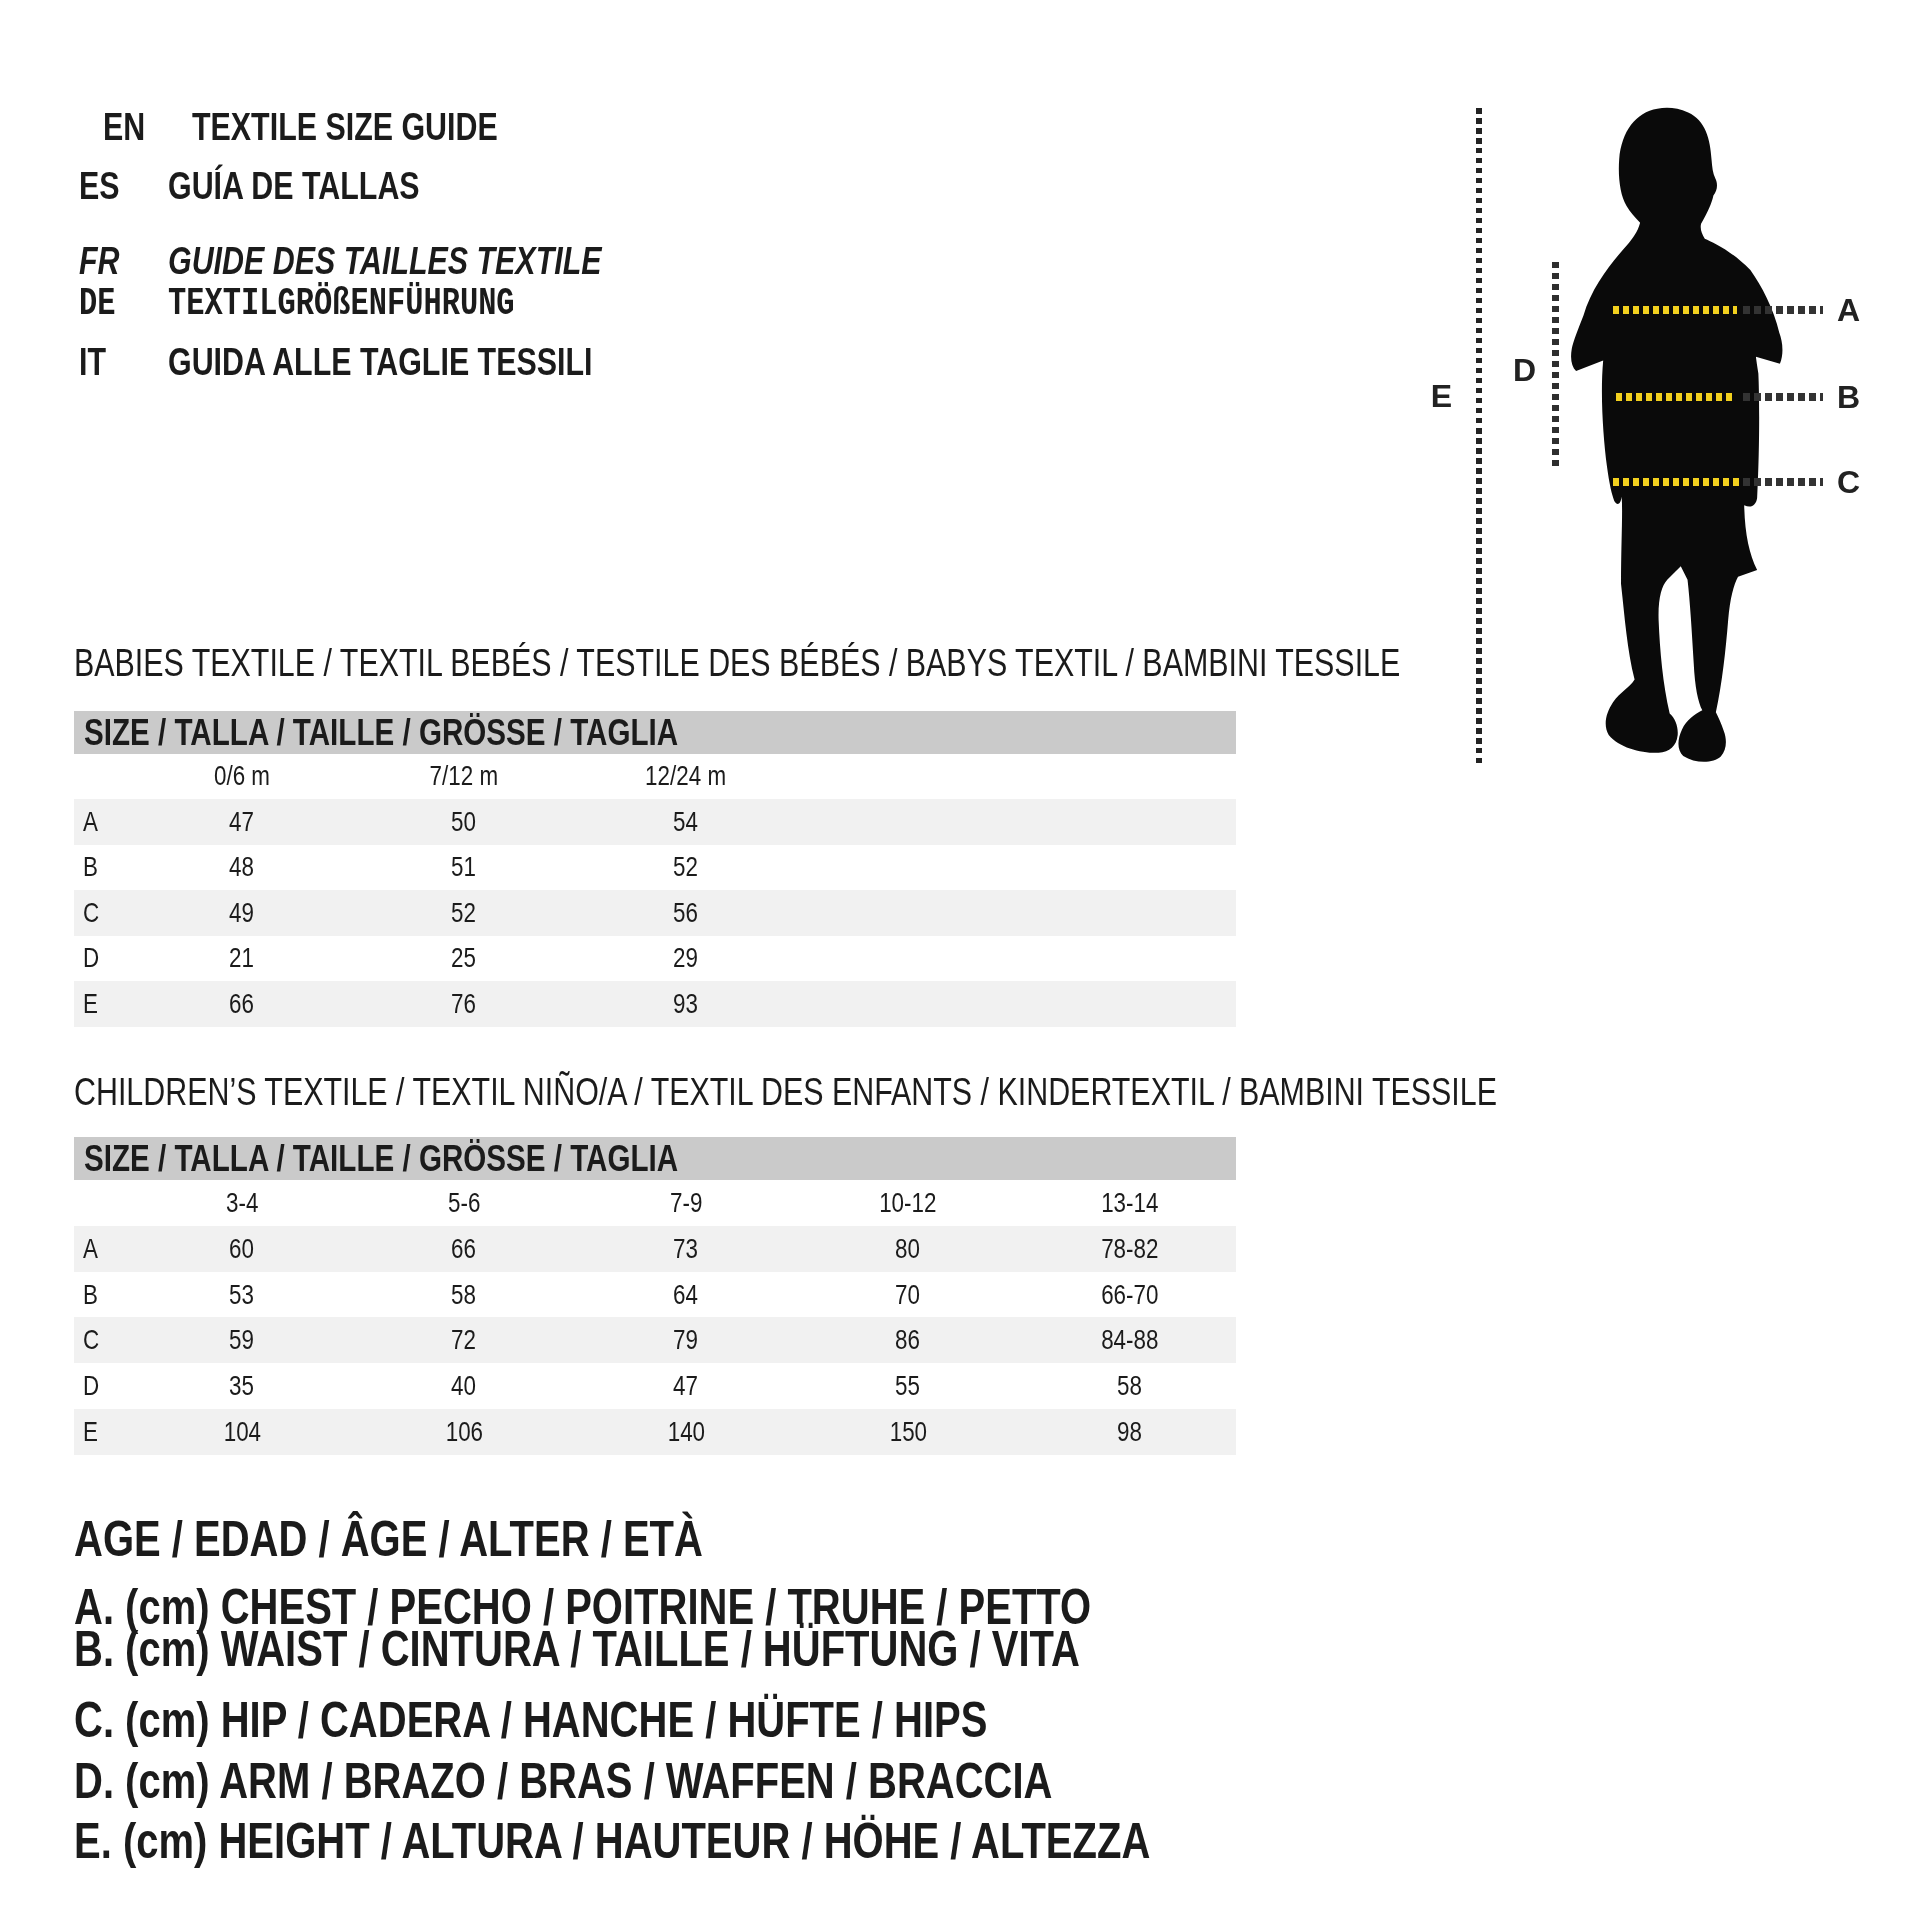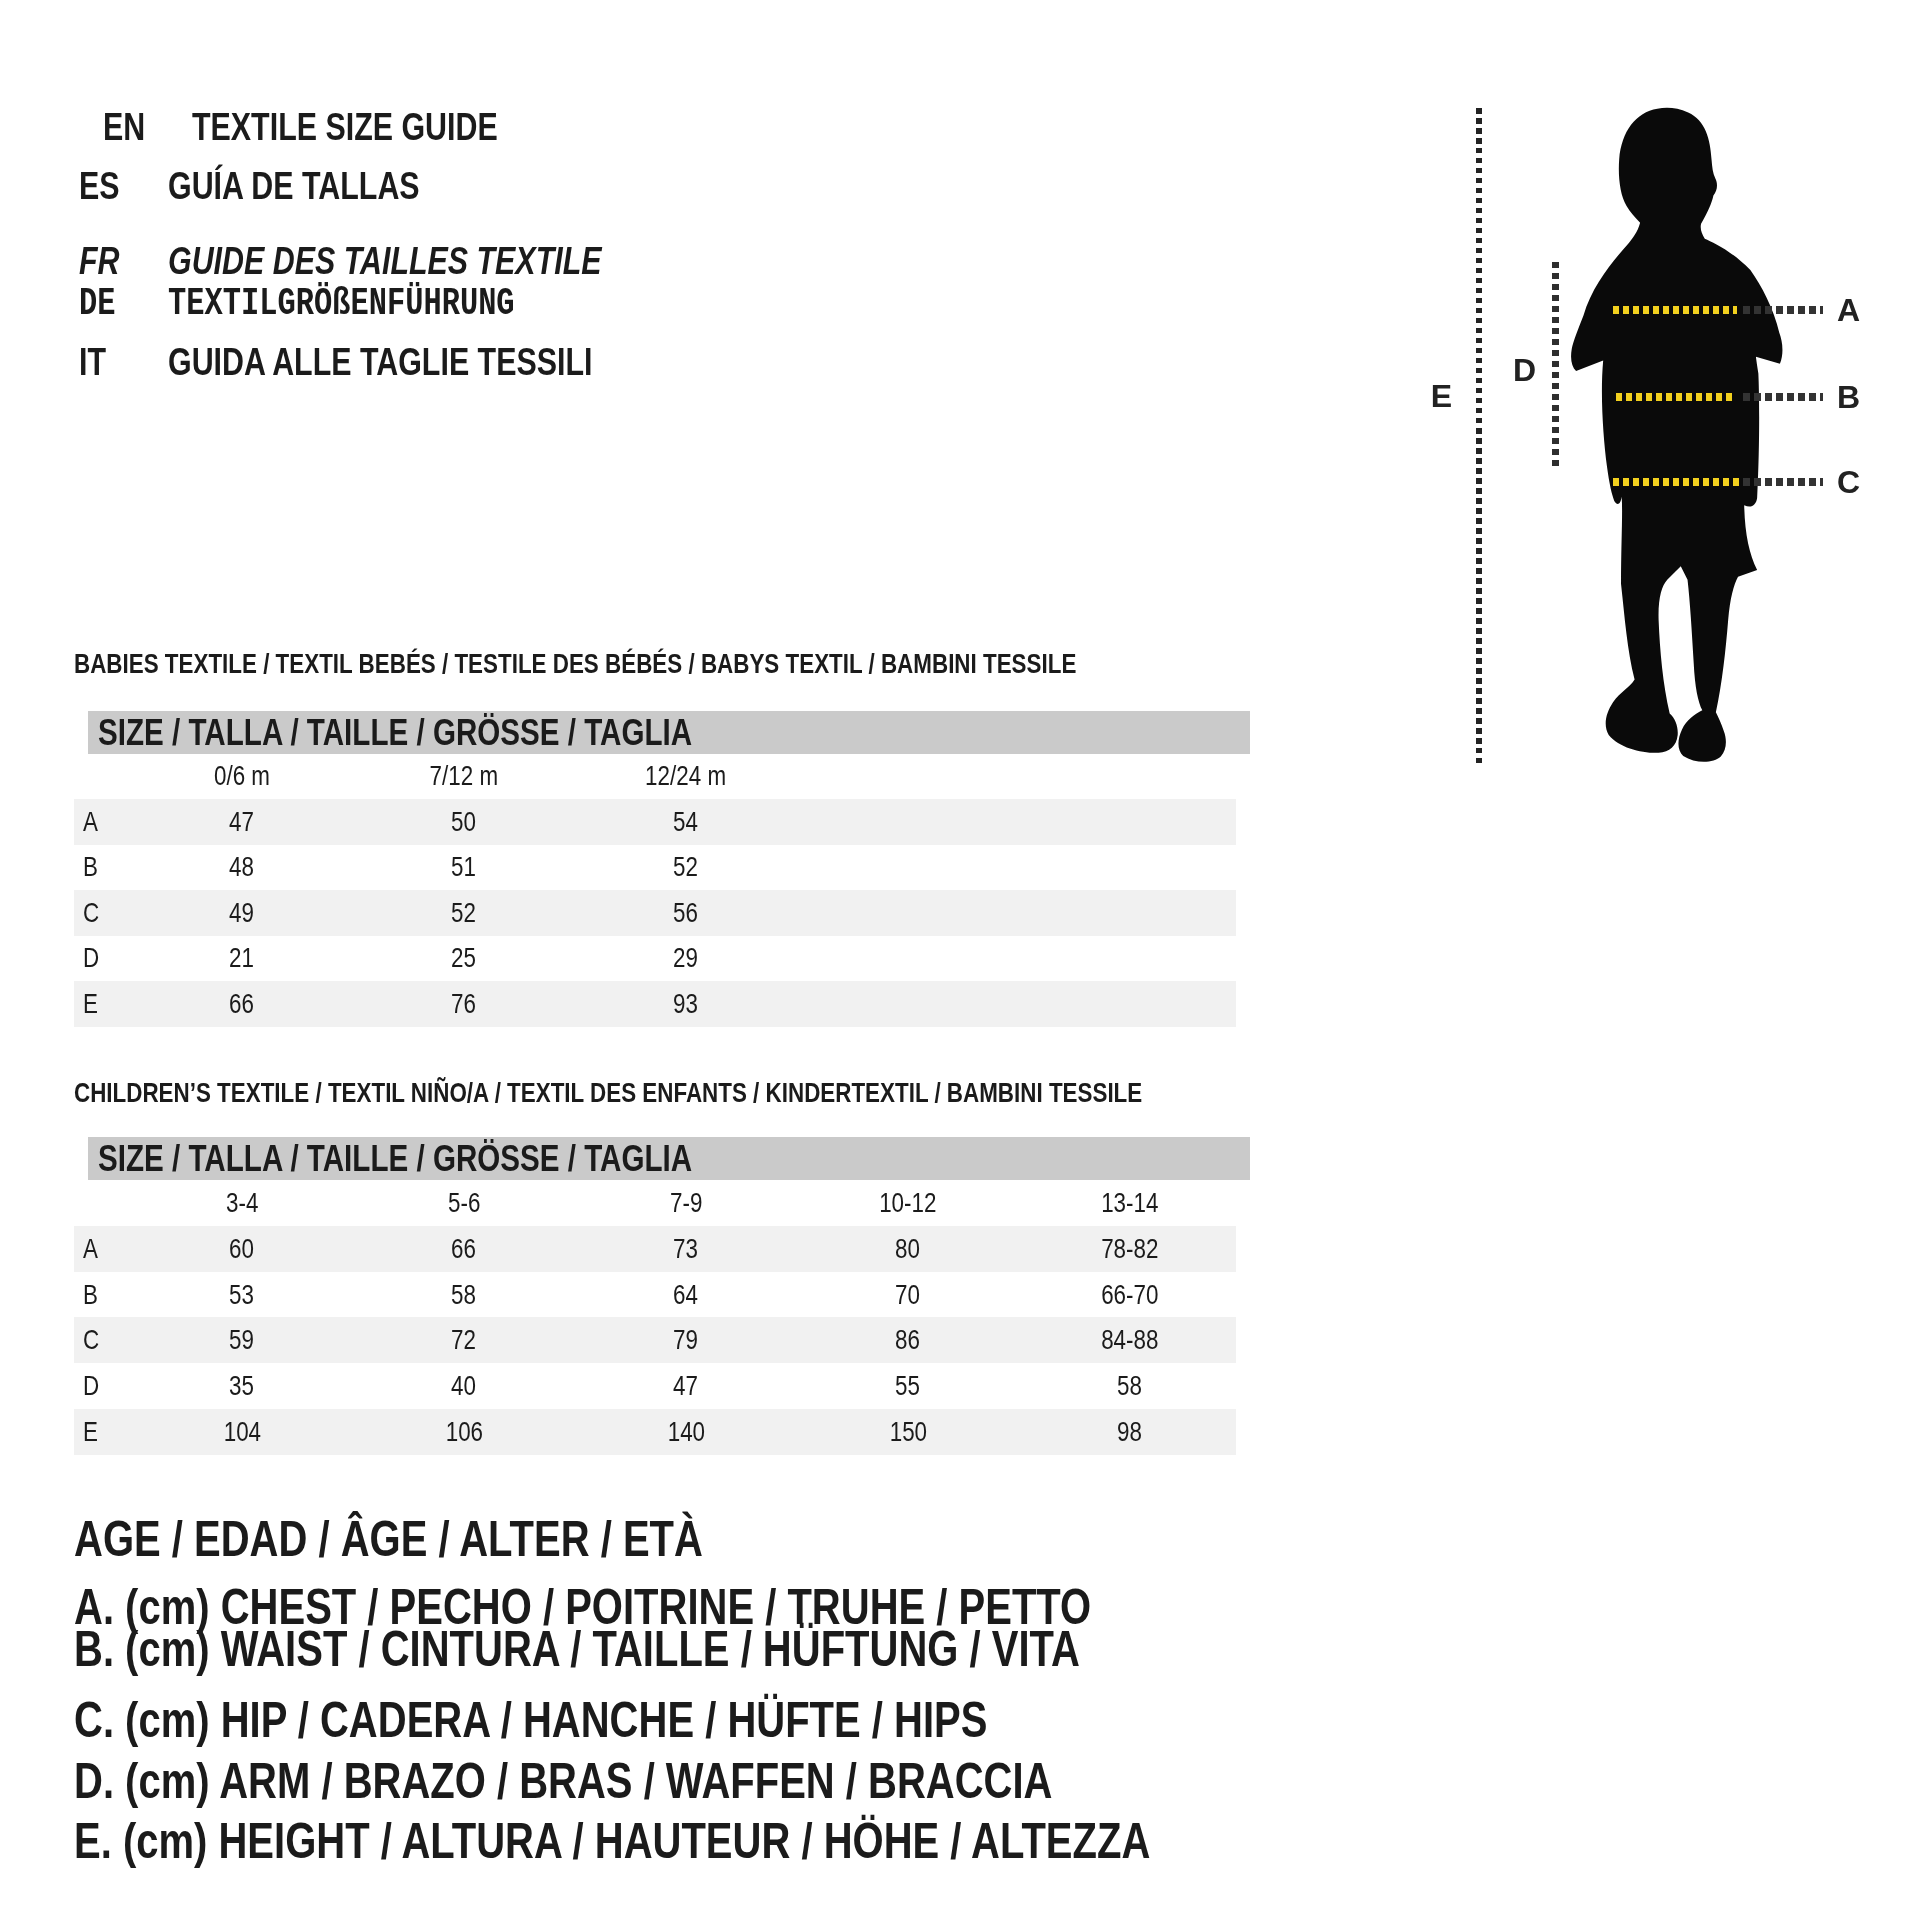--- a/index.html
+++ b/index.html
@@ -18,23 +18,23 @@
     color:var(--text-black);
   }
   .abs{position:absolute;}
   
   .cond{display:inline-block;white-space:nowrap;transform:scaleX(0.8);transform-origin:0 50%;}
   .cond-c{display:inline-block;white-space:nowrap;transform:scaleX(0.8);transform-origin:50% 50%;}
   
   .lang-row{left:79px;height:39px;line-height:39px;font-size:38px;font-weight:700;}
   .lang-code{display:inline-block;width:89px;vertical-align:top;}
   
-  .section-title{left:74px;height:41px;line-height:41px;font-size:28px;font-weight:700;}
-  
-  .size-bar{left:88px;width:1162px;height:43px;background:var(--bar-gray);
+  .section-title{left:74px;height:41px;line-height:41px;font-size:38px;font-weight:400;}
+  
+  .size-bar{left:74px;width:1162px;height:43px;background:var(--bar-gray);
             line-height:43px;font-size:37px;font-weight:700;padding-left:10px;}
   
   .trow{left:74px;width:1162px;display:grid;grid-template-columns:57px repeat(5,222px);
         align-items:center;font-size:28px;}
   .trow.head{font-weight:400;}
   .trow .rlabel{text-align:left;padding-left:8.6px;font-weight:400;}
   .trow .cell{text-align:center;font-weight:400;}
   .alt{background:var(--stripe-gray);}
   
   .legend-line{left:74px;height:43px;line-height:43px;font-size:50px;font-weight:700;}

